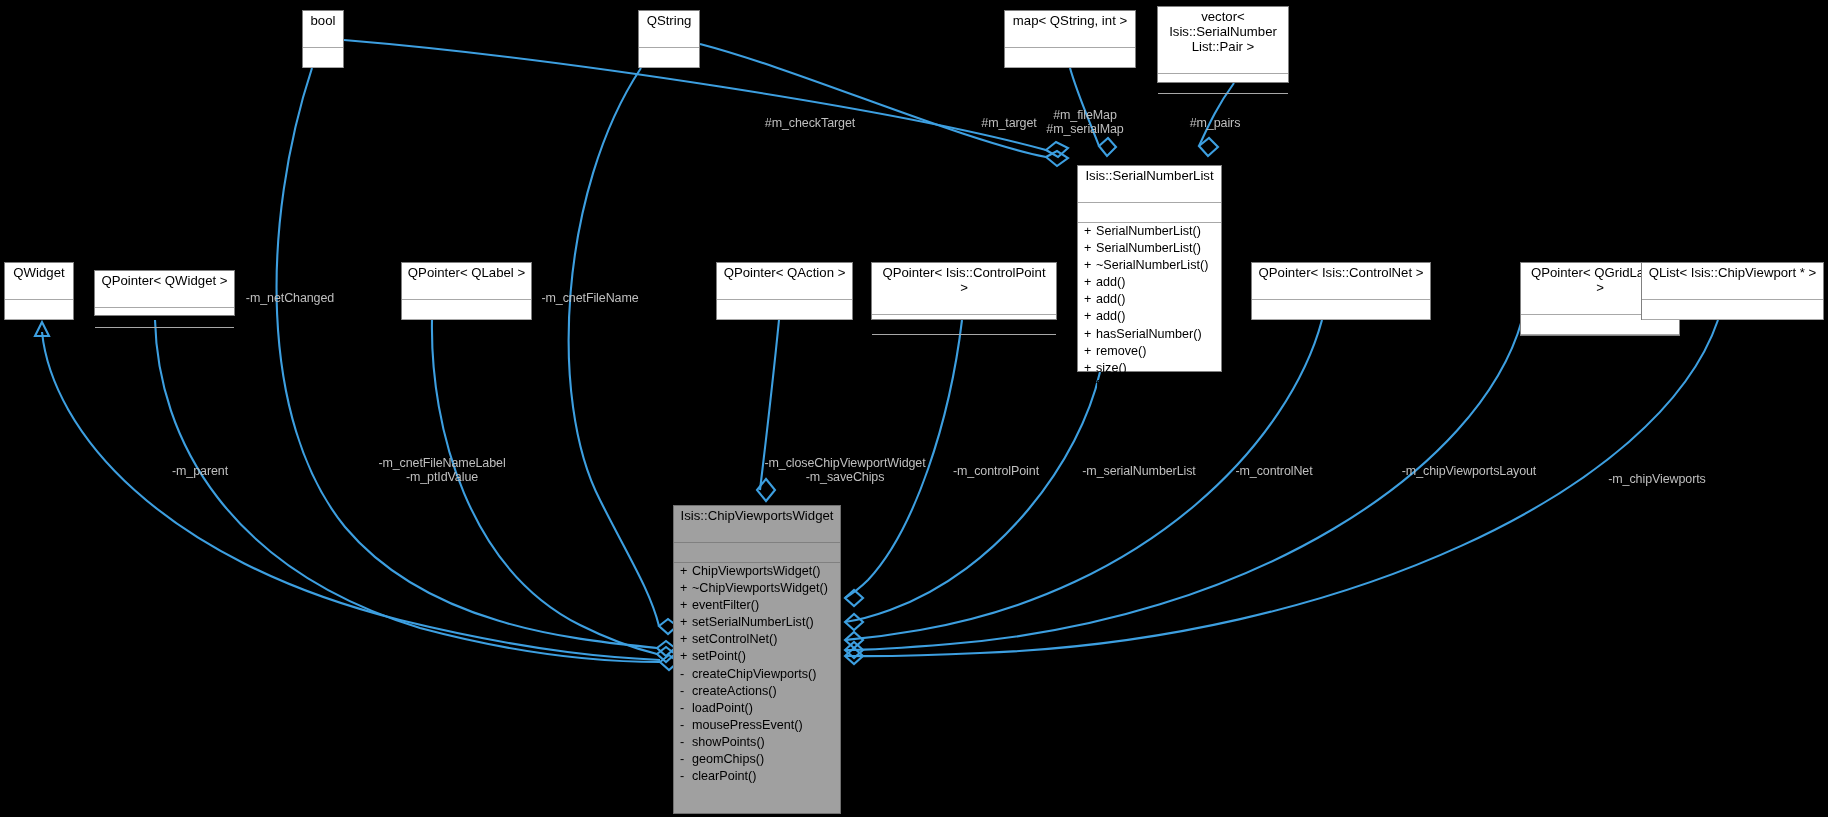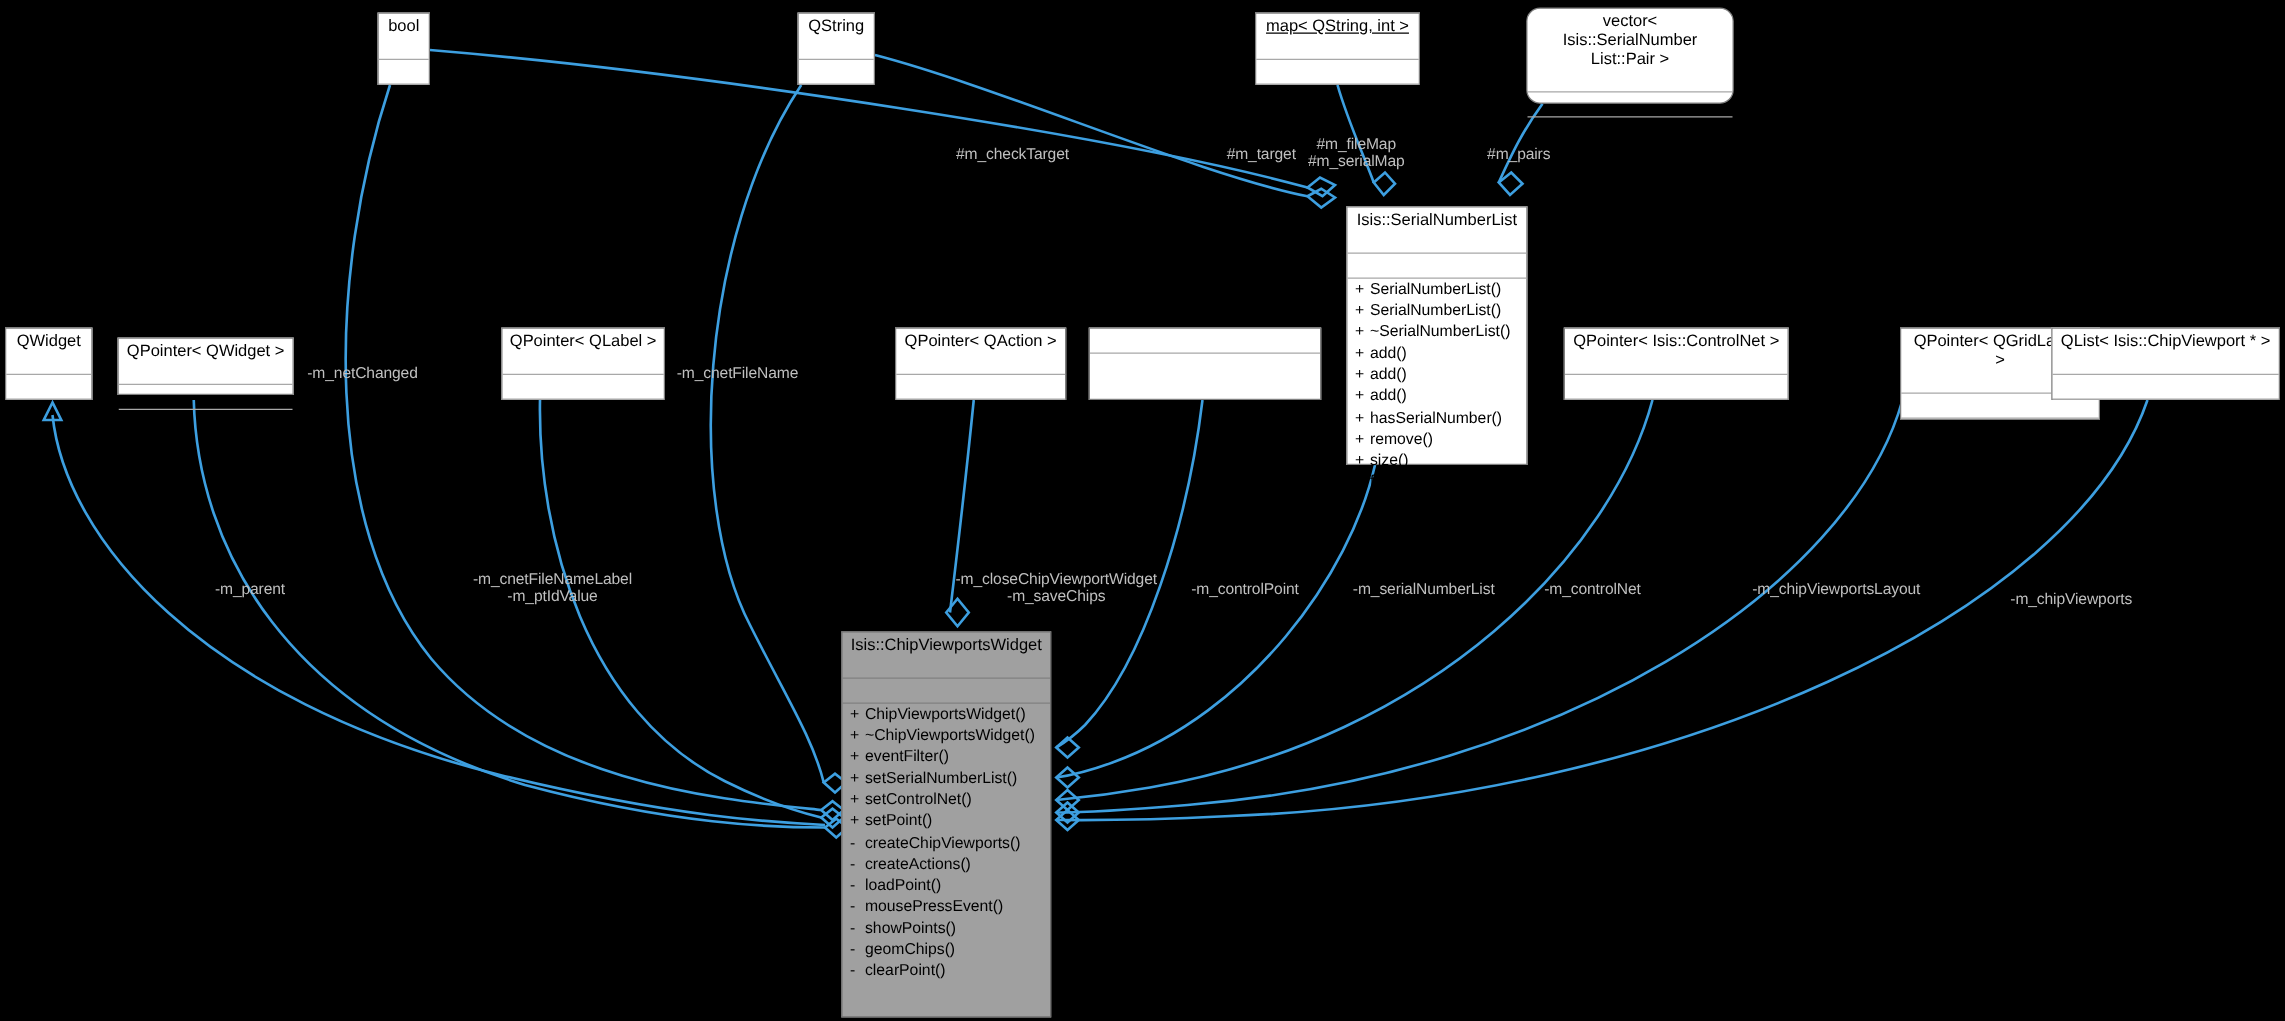--- a/index.html
+++ b/index.html
@@ -146,26 +146,26 @@
       <div class="node" style="left: 302px; top: 10px; width: 42px; height: 58px;">
         <div class="title">bool</div>
         <div class="attrs"></div>
         <div class="ops"></div>
       </div>
       <div class="node" style="left: 638px; top: 10px; width: 62px; height: 58px;">
         <div class="title">QString</div>
         <div class="attrs"></div>
         <div class="ops"></div>
       </div>
-      <div class="node" style="left: 1004px; top: 10px; width: 132px; height: 58px; text-decoration: underline;">
+      <div class="node" style="left: 1004px; top: 10px; width: 132px; height: 58px;">
         <div class="title">map&lt; QString, int &gt;</div>
         <div class="attrs"></div>
         <div class="ops"></div>
       </div>
-      <div class="node" style="left: 1221px; top: 6px; width: 166px; height: 77px; border-radius: 11px;">
+      <div class="node" style="left: 1157px; top: 6px; width: 132px; height: 77px;">
         <div class="title">vector&lt; Isis::SerialNumber
 List::Pair &gt;</div>
         <div class="attrs"></div>
         <div class="ops"></div>
       </div>
       <div class="node" style="left: 1077px; top: 165px; width: 145px; height: 207px;">
         <div class="title">Isis::SerialNumberList</div>
         <div class="attrs"></div>
         <div class="ops">
           <div class="member"><span class="vis">+</span>SerialNumberList()</div>
@@ -195,20 +195,21 @@
         <div class="title">QPointer&lt; QLabel &gt;</div>
         <div class="attrs"></div>
         <div class="ops"></div>
       </div>
       <div class="node" style="left: 716px; top: 262px; width: 137px; height: 58px;">
         <div class="title">QPointer&lt; QAction &gt;</div>
         <div class="attrs"></div>
         <div class="ops"></div>
       </div>
       <div class="node" style="left: 871px; top: 262px; width: 186px; height: 58px;">
+        <div class="title">QPointer&lt; Isis::ControlPoint &gt;</div>
         <div class="attrs"></div>
         <div class="ops"></div>
       </div>
       <div class="node" style="left: 1251px; top: 262px; width: 180px; height: 58px;">
         <div class="title">QPointer&lt; Isis::ControlNet &gt;</div>
         <div class="attrs"></div>
         <div class="ops"></div>
       </div>
       <div class="node" style="left: 1520px; top: 262px; width: 160px; height: 74px;">
         <div class="title">QPointer&lt; QGridLayout &gt;</div>

